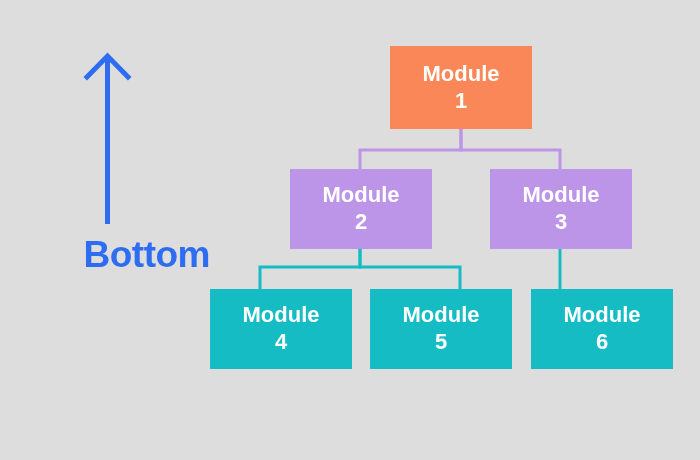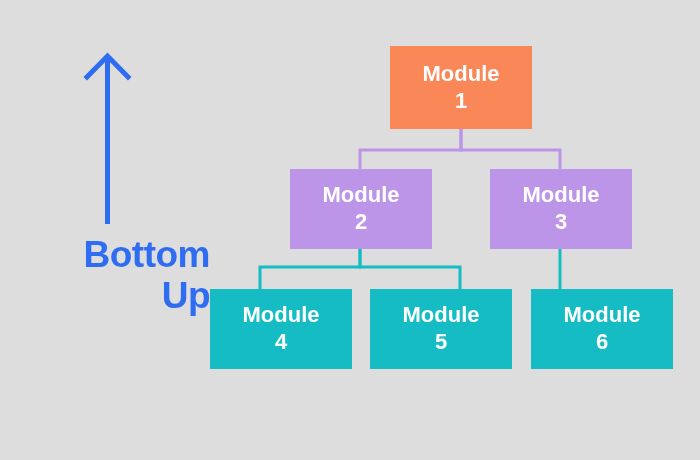--- a/index.html
+++ b/index.html
@@ -113,21 +113,20 @@
     </g>
   </svg>
 
   <svg id="direction-arrow-svg" viewBox="0 0 60 186" width="60" height="186" xmlns="http://www.w3.org/2000/svg">
     <line x1="29.5" y1="14" x2="29.5" y2="180" stroke="#2e6df2" stroke-width="5"></line>
     <polyline points="9,33 29.5,12 50,33" fill="none" stroke="#2e6df2" stroke-width="5" stroke-linecap="square" stroke-linejoin="miter"></polyline>
   </svg>
 
   <div id="direction-caption">
     <span class="cap-line">Bottom</span>
-    <span class="cap-line">Up</span>
   </div>
 
   <div class="module-node level-root" id="node-module-1">
     <span class="node-label">Module
 1</span>
   </div>
 
   <div class="module-node level-mid" id="node-module-2">
     <span class="node-label">Module
 2</span>

